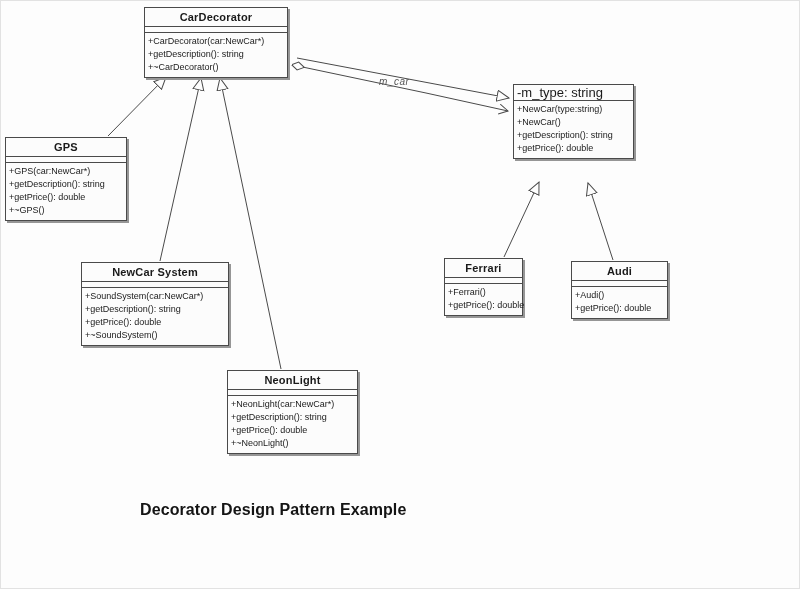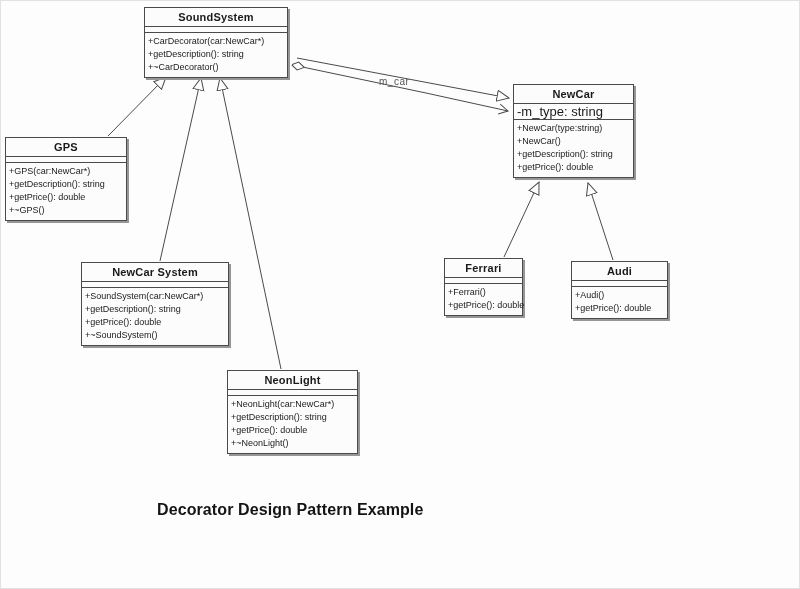--- a/index.html
+++ b/index.html
@@ -49,24 +49,25 @@
     line-height: 13px;
     padding: 2px 2px 3px 3px;
   }
   .m { white-space: nowrap; }
   .m.i { }
   .edge-label {
     position: absolute;
     font-size: 10px;
     color: #555555;
     letter-spacing: 0.5px;
+    font-style: italic;
   }
   .caption {
     position: absolute;
-    left: 156px; top: 500px;
+    left: 139px; top: 500px;
     font-size: 16px;
     font-weight: bold;
     color: #141414;
     letter-spacing: 0.1px;
   }
 </style>
 </head>
 <body>
 
 <div id="canvas">
@@ -88,31 +89,30 @@
     <line x1="280" y1="368" x2="219" y2="77" stroke="#4a4a4a" stroke-width="1" marker-end="url(#tri)"></line>
     <line x1="296" y1="57" x2="508" y2="97" stroke="#4a4a4a" stroke-width="1" marker-end="url(#tri)"></line>
     <polyline points="292,64 425,92 507,110" fill="none" stroke="#4a4a4a" stroke-width="1" marker-start="url(#diamond)" marker-end="url(#openarrow)"></polyline>
     <line x1="503" y1="256" x2="538" y2="181" stroke="#4a4a4a" stroke-width="1" marker-end="url(#tri)"></line>
     <line x1="612" y1="259" x2="587" y2="182" stroke="#4a4a4a" stroke-width="1" marker-end="url(#tri)"></line>
   </svg>
 
   <div class="edge-label" style="left:378px; top:75px;">m_car</div>
 
   <div class="uml-box" style="left:143px; top:6px; width:144px;">
-    <div class="uml-title">SoundSystem</div>
+    <div class="uml-title">CarDecorator</div>
     <div class="uml-attrs"></div>
     <div class="uml-methods">
       <div class="m">+CarDecorator(car:NewCar*)</div>
       <div class="m i">+getDescription(): string</div>
       <div class="m i">+~CarDecorator()</div>
     </div>
   </div>
 
   <div class="uml-box" style="left:512px; top:83px; width:121px;">
-    <div class="uml-title">NewCar</div>
     <div class="uml-attrs">
       <div class="m">-m_type: string</div>
     </div>
     <div class="uml-methods">
       <div class="m">+NewCar(type:string)</div>
       <div class="m">+NewCar()</div>
       <div class="m i">+getDescription(): string</div>
       <div class="m i">+getPrice(): double</div>
     </div>
   </div>

